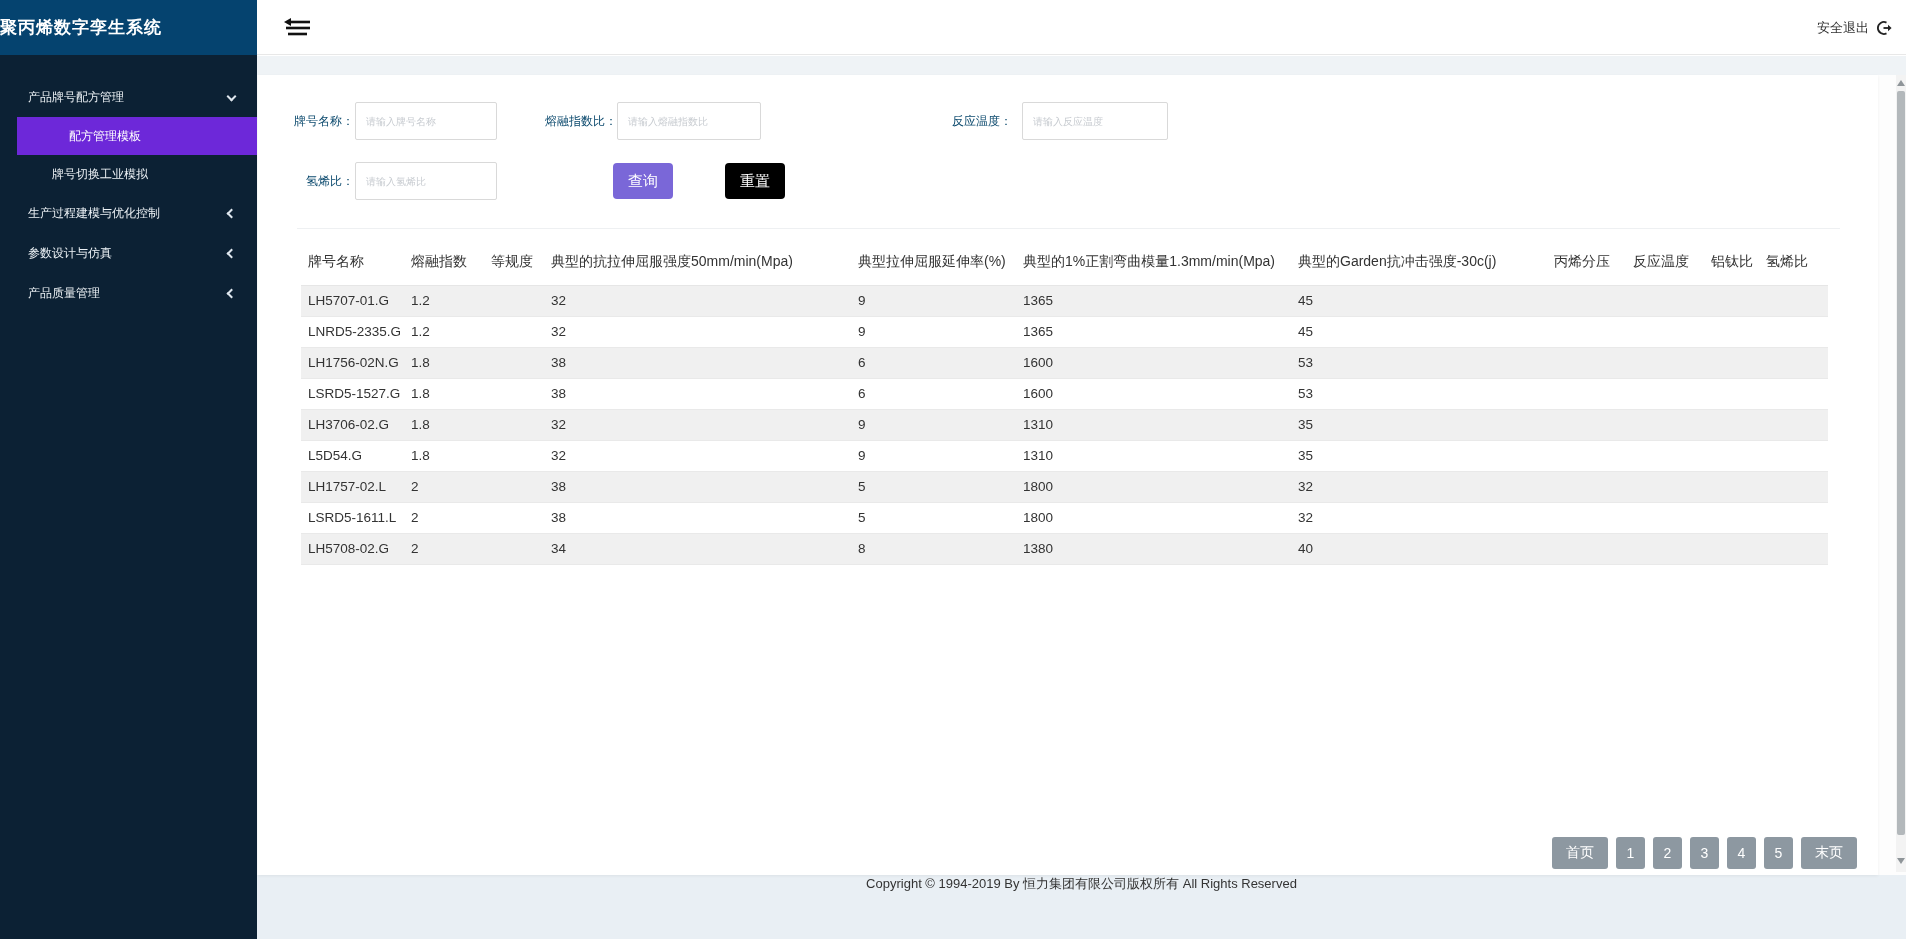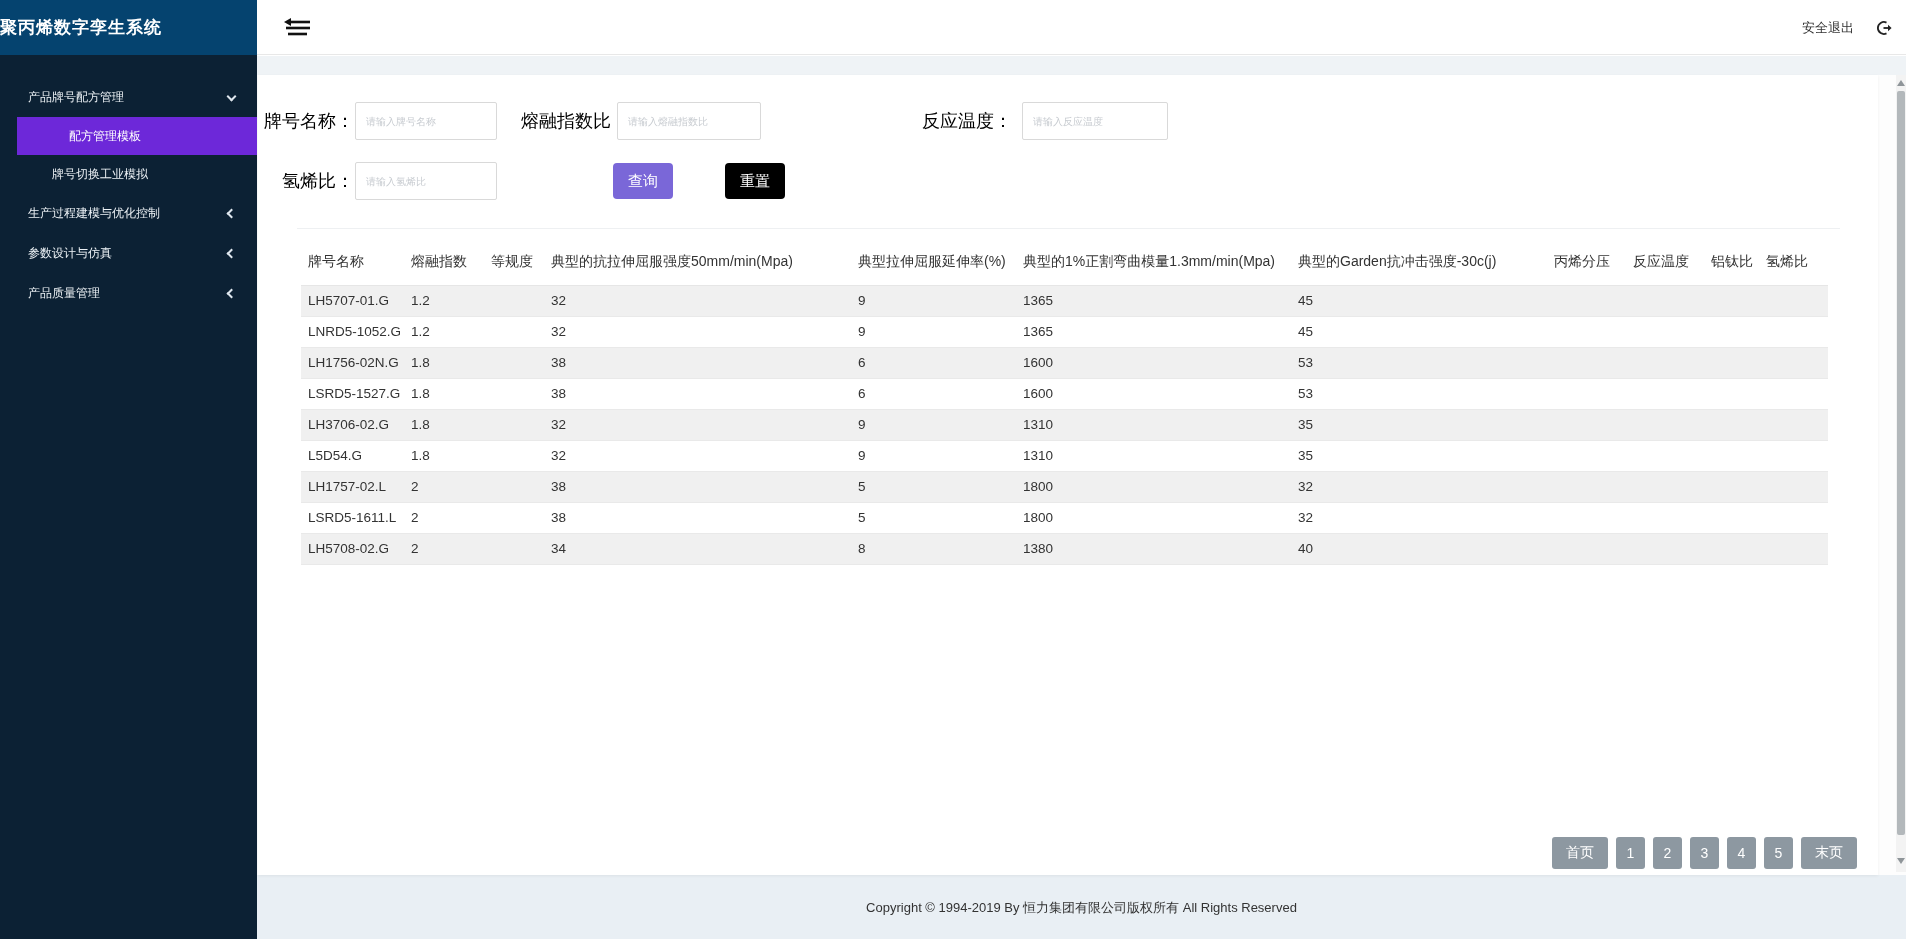--- a/index.html
+++ b/index.html
@@ -18,30 +18,30 @@
   .chev { position:absolute; right:22px; width:7px; height:7px;
           border-right:2px solid #dfe7ee; border-bottom:2px solid #dfe7ee; }
   .chev-down { top:16px; transform:rotate(45deg); }
   .chev-left { top:17px; transform:rotate(135deg); }
 
   
   .topbar { position:absolute; left:257px; top:0; width:1649px; height:55px; background:#fff;
             border-bottom:1px solid #e8e8e8; z-index:4; }
   .toggle-btn { position:absolute; left:26px; top:16px; width:30px; height:24px; cursor:pointer; }
   .logout { position:absolute; right:14px; top:0; height:55px; display:flex; align-items:center;
-            gap:22px; font-size:13px; color:#333; cursor:pointer; }
+            gap:7px; font-size:13px; color:#333; cursor:pointer; }
 
   
   .content-strip { position:absolute; left:257px; top:56px; width:1649px; height:19px; background:#EFF3F6; }
   .content-body  { position:absolute; left:257px; top:75px; width:1649px; height:800px; background:#fdfdfd; }
   .card { position:absolute; left:258px; top:75px; width:1620px; height:800px; background:#fff;
           box-shadow:0 1px 3px rgba(0,0,0,0.06); z-index:2; }
 
   
-  .form-label { position:absolute; height:38px; line-height:38px; font-size:18px; color:#000000;
+  .form-label { position:absolute; height:38px; line-height:38px; font-size:12px; color:#0c4a6e;
                 text-align:right; white-space:nowrap; }
   .form-input { position:absolute; height:38px; border:1px solid #d9d9d9; border-radius:2px;
                 padding:0 10px; font-size:10px; color:#333; font-family:"Liberation Sans", sans-serif; outline:none; }
   .form-input::placeholder { color:#c8ccd1; }
   .btn { position:absolute; width:60px; height:36px; border:none; border-radius:4px; color:#fff;
          font-size:15px; cursor:pointer; font-family:"Liberation Sans", sans-serif; }
   .btn-query { background:#7A67D8; }
   .btn-reset { background:#000000; }
 
   .divider { position:absolute; left:39px; top:153px; width:1543px; height:1px; background:#eef0f2; }
@@ -56,21 +56,21 @@
   table.grid tbody tr:nth-child(odd) td { background:#f0f0f0; }
 
   
   .pagination { position:absolute; right:21px; top:762px; display:flex; gap:8px; }
   .page-btn { height:32px; min-width:29px; padding:0 6px; background:#8D98A1; border:none; border-radius:3px;
               color:#fff; font-size:14px; cursor:pointer; font-family:"Liberation Sans", sans-serif; }
   .page-btn.wide { padding:0 14px; }
 
   
   .footer { position:absolute; left:257px; top:875px; width:1649px; height:64px; background:#E9EFF4;
-            text-align:center; font-size:13px; color:#333; padding-top:24px; }
+            text-align:center; font-size:13px; color:#333; }
 
   
   .scrollbar { position:absolute; left:1896px; top:75px; width:10px; height:797px; background:#f3f3f3; z-index:6; }
   .sb-thumb { position:absolute; left:1px; top:16px; width:8px; height:744px; background:#b3b8bb; border-radius:2px; cursor:pointer; }
   .sb-up, .sb-down { position:absolute; left:1px; width:0; height:0; border-left:4px solid transparent;
                      border-right:4px solid transparent; cursor:pointer; }
   .sb-up   { top:5px;    border-bottom:6px solid #8f9599; }
   .sb-down { bottom:8px; border-top:6px solid #8f9599; }
 </style>
 </head>
@@ -182,21 +182,21 @@
             <td>32</td>
             <td>9</td>
             <td>1365</td>
             <td>45</td>
             <td></td>
             <td></td>
             <td></td>
             <td></td>
           </tr>
           <tr>
-            <td>LNRD5-1052.G</td>
+            <td>LNRD5-2335.G</td>
             <td>1.2</td>
             <td></td>
             <td>32</td>
             <td>9</td>
             <td>1365</td>
             <td>45</td>
             <td></td>
             <td></td>
             <td></td>
             <td></td>

